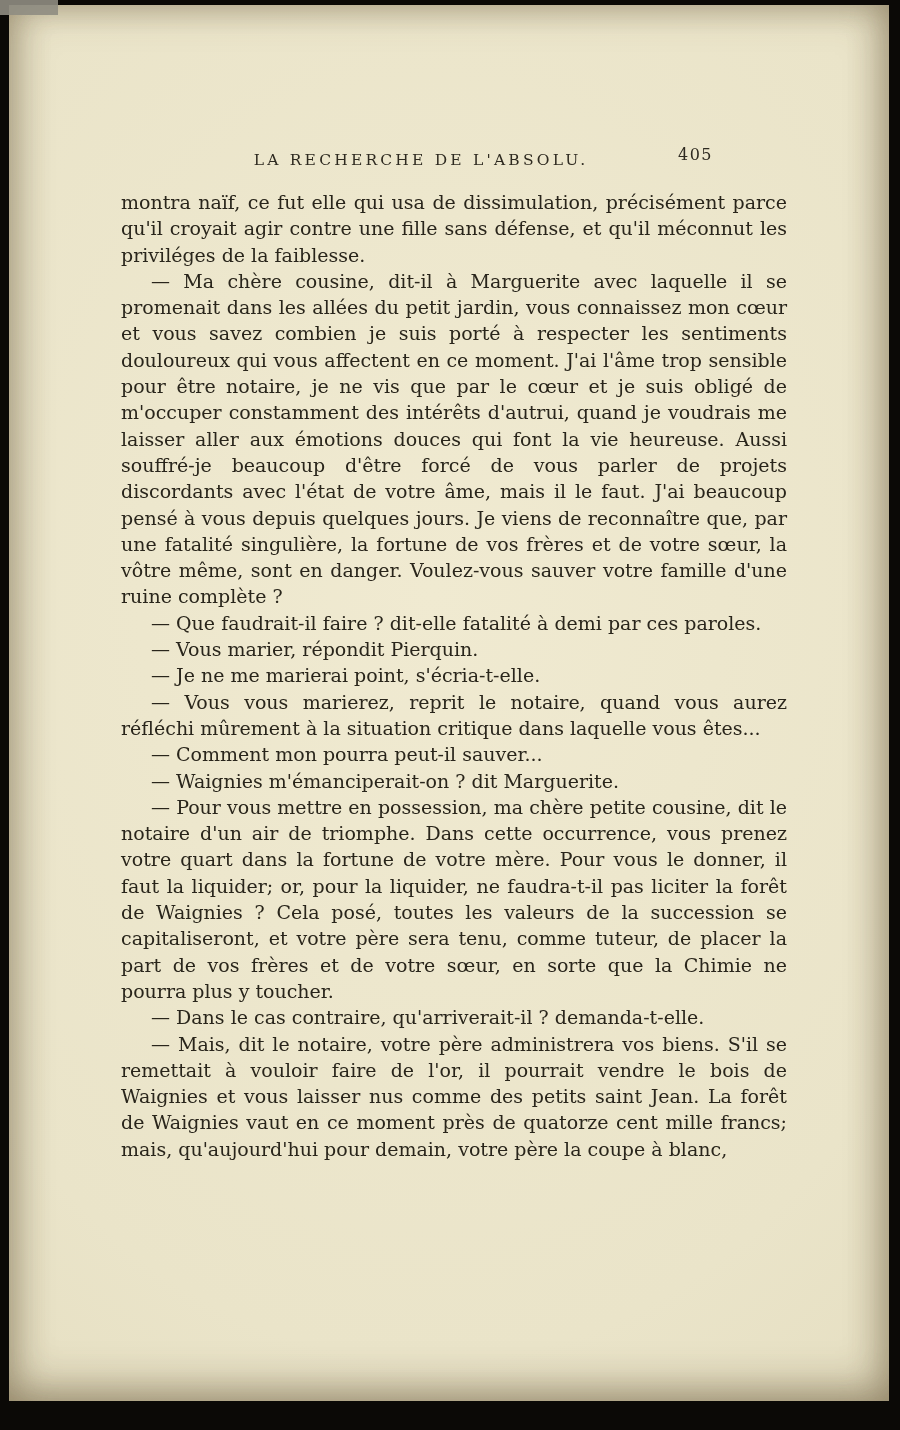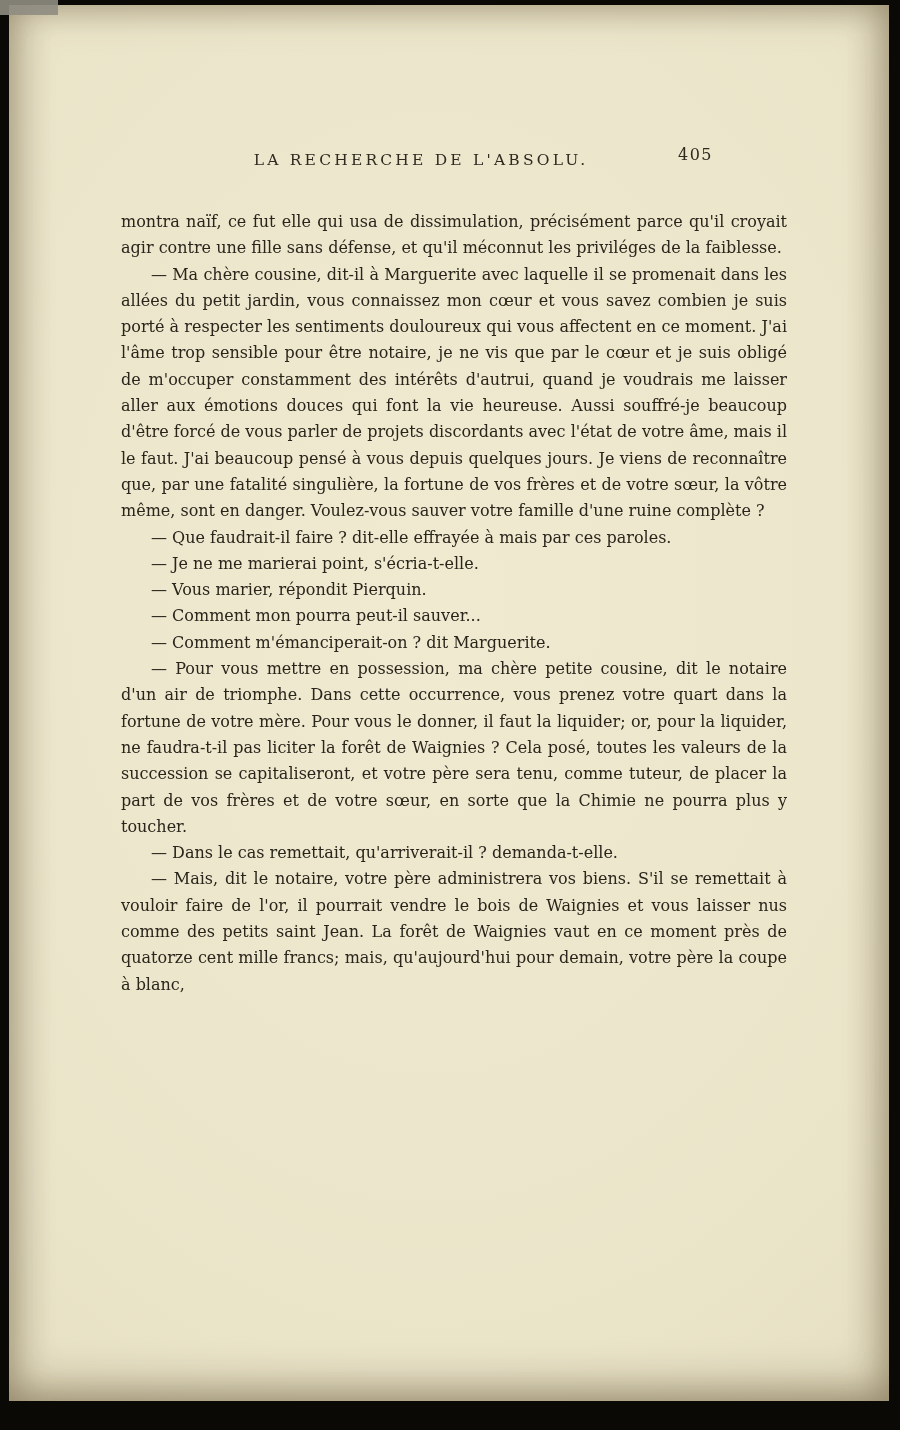--- a/index.html
+++ b/index.html
@@ -62,25 +62,25 @@
   .page-number {
     position: absolute;
     right: 74px;
     top: -6px;
     font-size: 16px;
     letter-spacing: 1.5px;
     font-weight: 500;
   }
   .text-block {
     position: absolute;
-    top: 204px;
+    top: 184px;
     left: 112px;
     width: 666px;
     color: #29251b;
-    font-size: 16px;
+    font-size: 19px;
     line-height: 26.3px;
     text-align: justify;
   }
   .text-block p {
     margin: 0;
     padding: 0;
     text-indent: 30px;
   }
   .text-block p.continuation {
     text-indent: 0;
@@ -91,24 +91,25 @@
 
 <div class="scan">
   <div class="paper">
     <div class="header-row">
       <span class="running-title">LA RECHERCHE DE L'ABSOLU.</span>
       <span class="page-number">405</span>
     </div>
     <div class="text-block">
       <p class="continuation">montra naïf, ce fut elle qui usa de dissimulation, précisément parce qu'il croyait agir contre une fille sans défense, et qu'il méconnut les priviléges de la faiblesse.</p>
       <p>— Ma chère cousine, dit-il à Marguerite avec laquelle il se promenait dans les allées du petit jardin, vous connaissez mon cœur et vous savez combien je suis porté à respecter les sentiments douloureux qui vous affectent en ce moment. J'ai l'âme trop sensible pour être notaire, je ne vis que par le cœur et je suis obligé de m'occuper constamment des intérêts d'autrui, quand je voudrais me laisser aller aux émotions douces qui font la vie heureuse. Aussi souffré-je beaucoup d'être forcé de vous parler de projets discordants avec l'état de votre âme, mais il le faut. J'ai beaucoup pensé à vous depuis quelques jours. Je viens de reconnaître que, par une fatalité singulière, la fortune de vos frères et de votre sœur, la vôtre même, sont en danger. Voulez-vous sauver votre famille d'une ruine complète ?</p>
-      <p>— Que faudrait-il faire ? dit-elle effrayée à mais par ces paroles.</p>
+      <p>— Que faudrait-il faire ? dit-elle fatalité à demi par ces paroles.</p>
+      <p>— Vous marier, répondit Pierquin.</p>
       <p>— Je ne me marierai point, s'écria-t-elle.</p>
-      <p>— Vous marier, répondit Pierquin.</p>
+      <p>— Vous vous marierez, reprit le notaire, quand vous aurez réfléchi mûrement à la situation critique dans laquelle vous êtes...</p>
       <p>— Comment mon pourra peut-il sauver...</p>
-      <p>— Comment m'émanciperait-on ? dit Marguerite.</p>
+      <p>— Waignies m'émanciperait-on ? dit Marguerite.</p>
       <p>— Pour vous mettre en possession, ma chère petite cousine, dit le notaire d'un air de triomphe. Dans cette occurrence, vous prenez votre quart dans la fortune de votre mère. Pour vous le donner, il faut la liquider; or, pour la liquider, ne faudra-t-il pas liciter la forêt de Waignies ? Cela posé, toutes les valeurs de la succession se capitaliseront, et votre père sera tenu, comme tuteur, de placer la part de vos frères et de votre sœur, en sorte que la Chimie ne pourra plus y toucher.</p>
-      <p>— Dans le cas remettait, qu'arriverait-il ? demanda-t-elle.</p>
+      <p>— Dans le cas contraire, qu'arriverait-il ? demanda-t-elle.</p>
       <p>— Mais, dit le notaire, votre père administrera vos biens. S'il se remettait à vouloir faire de l'or, il pourrait vendre le bois de Waignies et vous laisser nus comme des petits saint Jean. La forêt de Waignies vaut en ce moment près de quatorze cent mille francs; mais, qu'aujourd'hui pour demain, votre père la coupe à blanc,</p>
     </div>
   </div>
   <div class="corner-smudge"></div>
 </div>
 
 </body></html>

